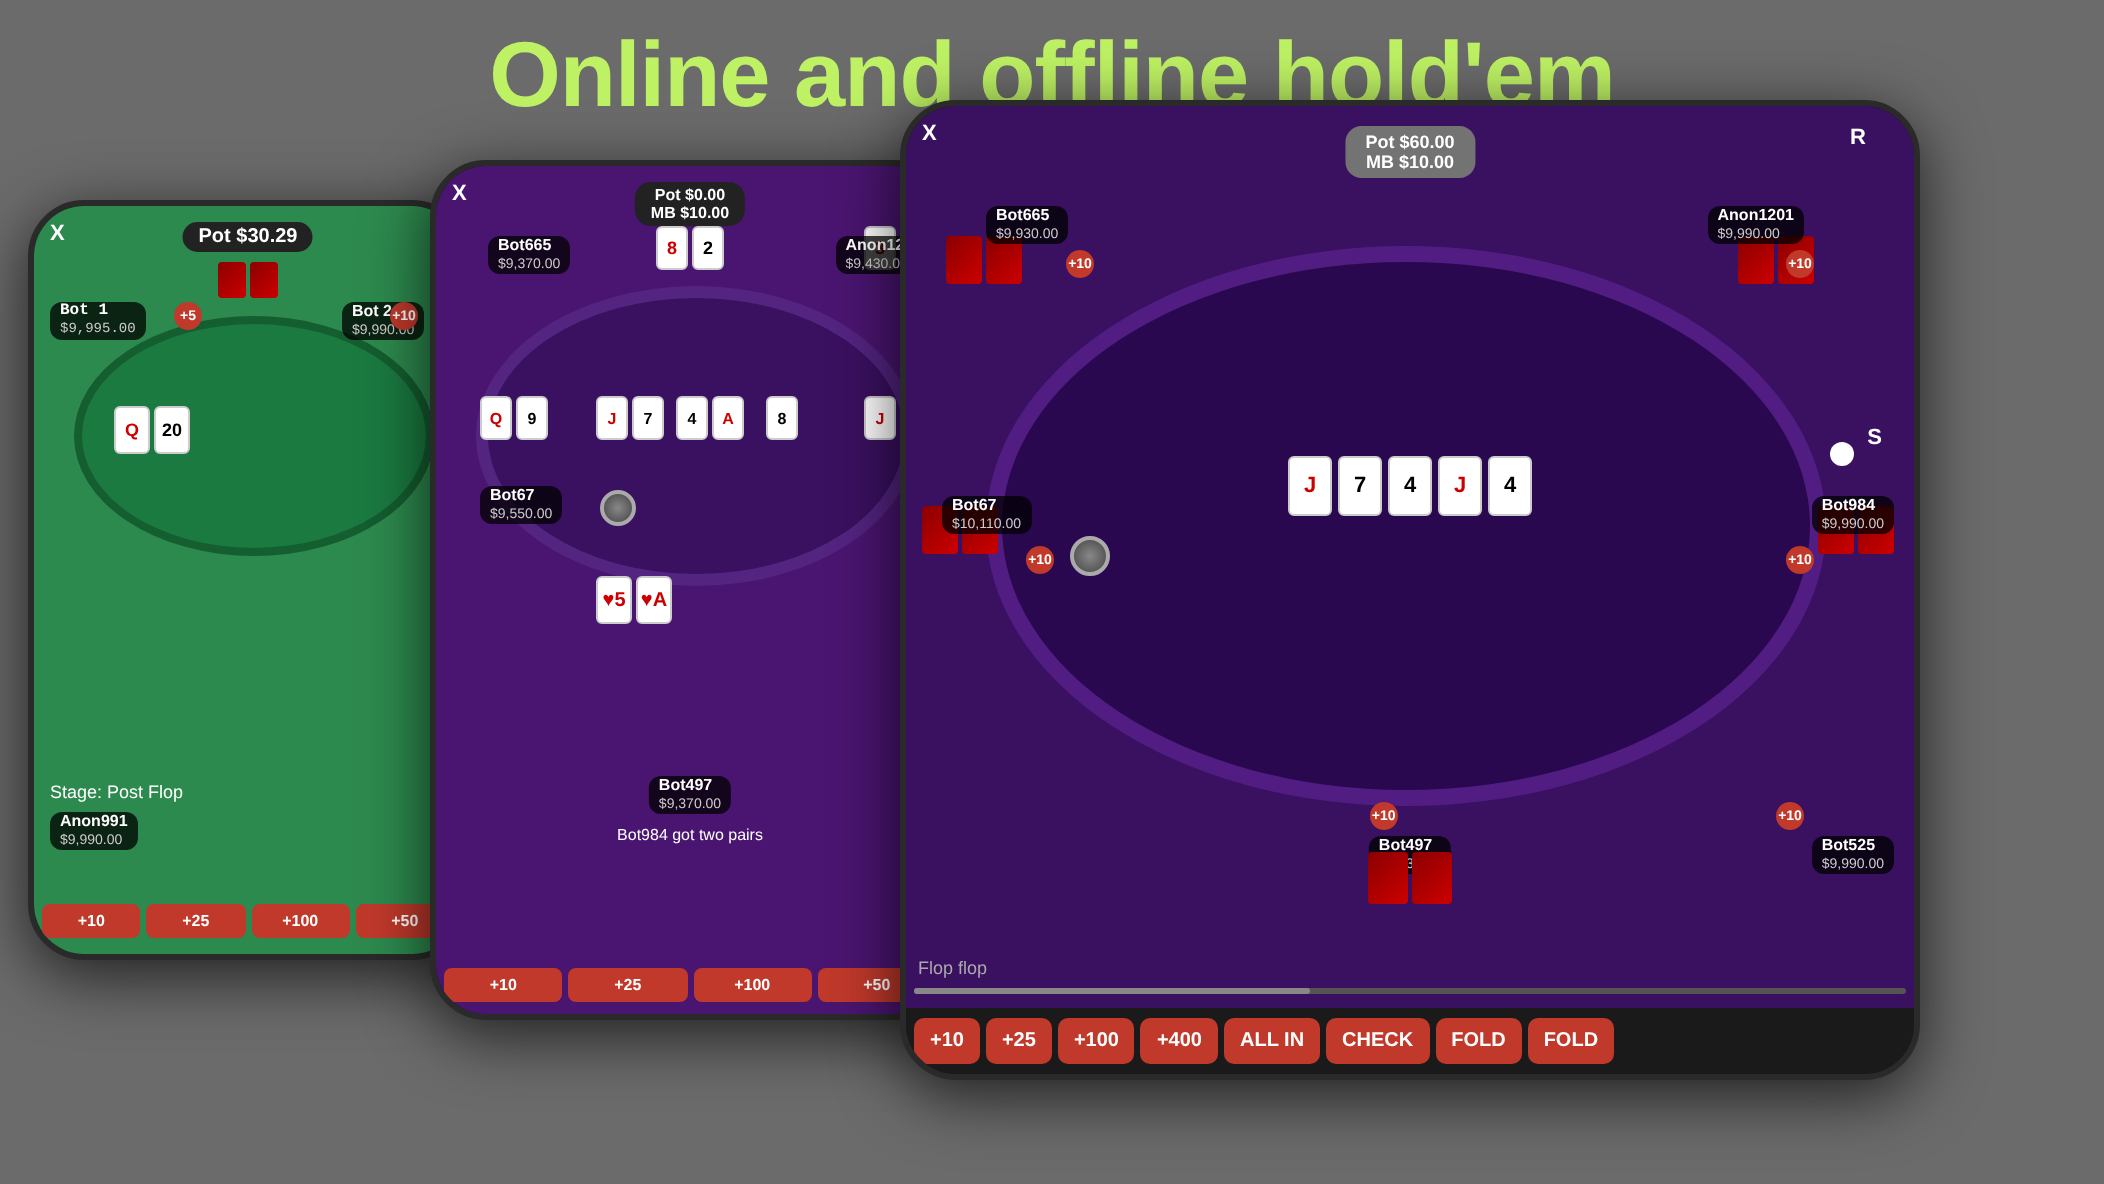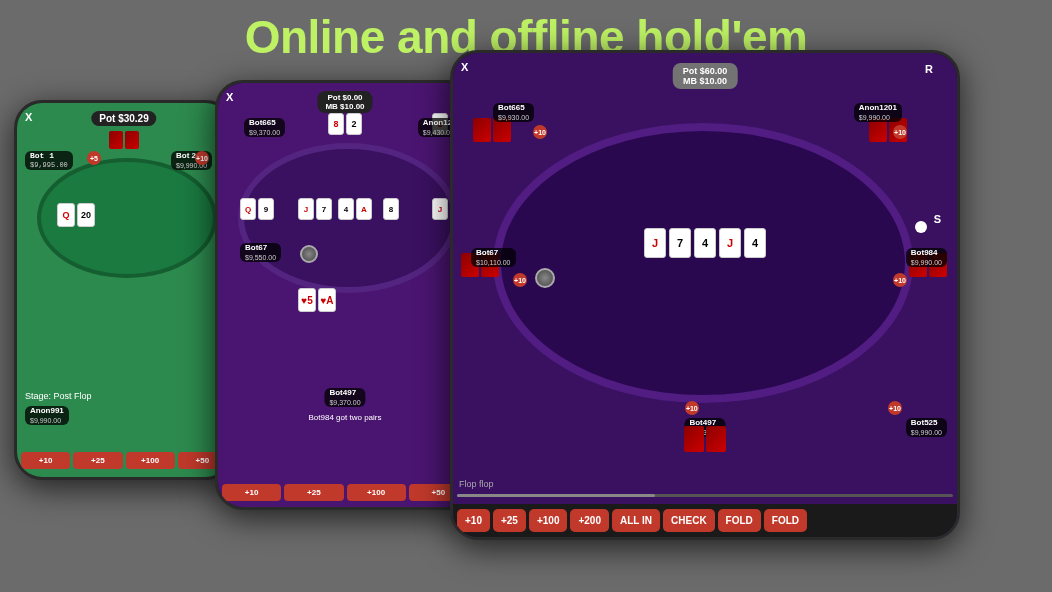--- a/index.html
+++ b/index.html
@@ -501,20 +501,20 @@
     <div class="post-flop-label">Flop flop</div>
 
     <div style="position:absolute;bottom:40px;left:4px;right:4px;height:3px;background:#555;border-radius:2px;">
       <div style="width:40%;height:100%;background:#888;border-radius:2px;"></div>
     </div>
 
     <div class="bottom-bar">
       <div class="btn-action">+10</div>
       <div class="btn-action">+25</div>
       <div class="btn-action">+100</div>
-      <div class="btn-action">+200</div>
+      <div class="btn-action">+400</div>
       <div class="btn-action">ALL IN</div>
       <div class="btn-action">CHECK</div>
       <div class="btn-action check-btn">FOLD</div>
       <div class="btn-action">FOLD</div>
     </div>
   </div>
 </div>
 
 </body></html>

